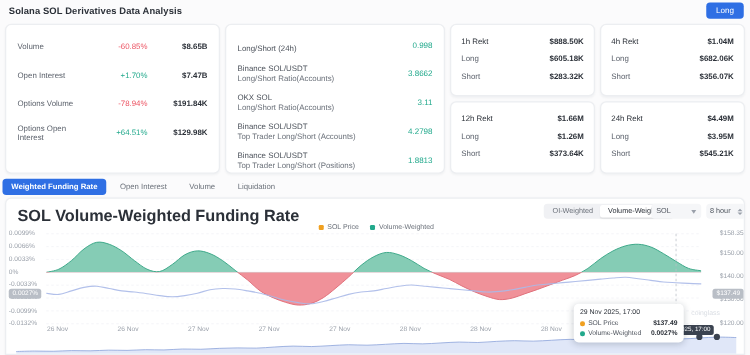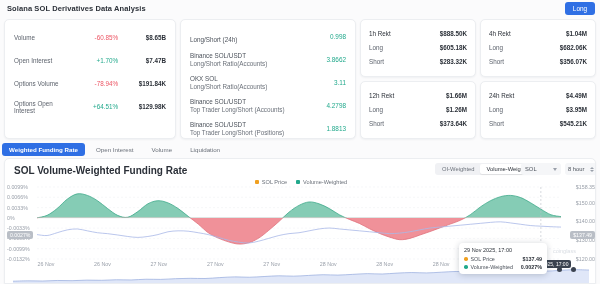--- a/index.html
+++ b/index.html
@@ -42,21 +42,21 @@
   .rekt-head { color:#2b3038; }
   .rekt-v { font-size:6.3px; color:#2b3038; font-weight:600; }
 
   
   #tabs { position:absolute; left:2px; top:142px; height:14px; display:flex; align-items:center; gap:4px; }
   .tab { font-size:6.2px; color:#6b717a; padding:3px 7px; border-radius:3px; cursor:pointer; white-space:nowrap; }
   .tab.active { background:#2f6fe4; color:#fff; font-weight:600; }
 
   
   #chart-card { position:absolute; left:4px; top:158px; width:592px; height:126px; border-radius:5px 5px 0 0; overflow:hidden; }
-  #chart-title { position:absolute; left:9px; top:6px; font-size:10px; font-weight:700; color:#2b3038; }
+  #chart-title { position:absolute; left:9px; top:6px; font-size:13px; font-weight:700; color:#2b3038; }
   #seg { position:absolute; left:430px; top:4px; height:12px; background:#f0f1f4; border-radius:3px; padding:1px; display:flex; }
   .seg-btn { font-size:5.8px; color:#6b717a; padding:0 6px; display:flex; align-items:center; border-radius:2px; cursor:pointer; }
   .seg-btn.active { background:#fff; color:#2b3038; box-shadow:0 1px 1px rgba(0,0,0,.08); }
   #coin-select { position:absolute; left:516px; top:4px; width:40px; height:12px; background:#f5f6f8; border-radius:3px;
                  display:flex; align-items:center; padding:0 4px; cursor:pointer; }
   #coin-select .lbl { font-size:5.8px; color:#4d535c; flex:1; }
   #interval-select { position:absolute; left:560px; top:4px; width:32px; height:12px; background:#f5f6f8; border-radius:3px;
                  display:flex; align-items:center; padding:0 3px; cursor:pointer; }
   #interval-select .lbl { font-size:5.8px; color:#4d535c; flex:1; }
   .caret { width:0;height:0;border-left:2.5px solid transparent;border-right:2.5px solid transparent;border-top:3px solid #9aa0aa; }

